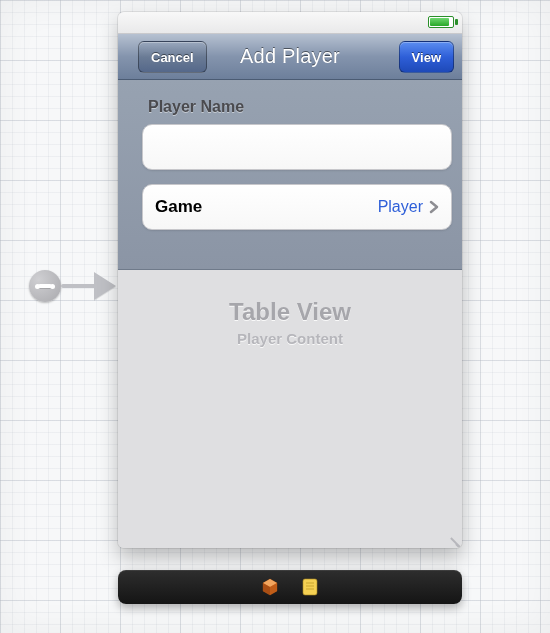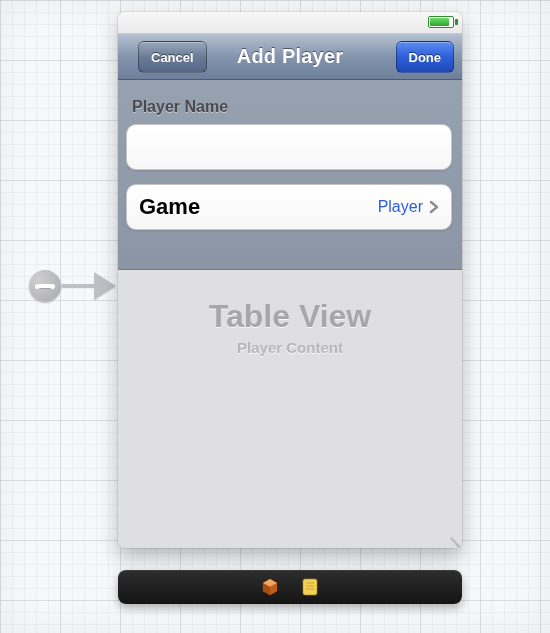--- a/index.html
+++ b/index.html
@@ -69,21 +69,21 @@
   .nav-bar {
     height: 46px;
     background: linear-gradient(#b6c1d1, #8494ad 50%, #6d7f9b);
     border-bottom: 1px solid #4b5b73;
     display: flex; align-items: center; justify-content: center;
     position: relative;
     color: #fff;
     text-shadow: 0 -1px 0 rgba(0,0,0,0.5);
   }
   .nav-title {
-    font-size: 20px; font-weight: 700; letter-spacing: 0.2px;
+    font-size: 20px; font-weight: 400; letter-spacing: 0.2px;
   }
   .bar-btn {
     position: absolute; top: 7px; height: 32px;
     padding: 0 12px;
     border-radius: 6px;
     font-size: 13px; font-weight: 700;
     color: #fff; text-shadow: 0 -1px 0 rgba(0,0,0,0.5);
     display: flex; align-items: center; justify-content: center;
     border: 1px solid rgba(0,0,0,0.35);
     box-shadow: inset 0 1px 0 rgba(255,255,255,0.3);
@@ -93,42 +93,42 @@
   .bar-btn.left { left: 8px;
     background: linear-gradient(#9aa8bd,#6a7b95 50%,#55688a);
   }
   .bar-btn.right { right: 8px;
     background: linear-gradient(#5b8df0,#2e5fd8 50%,#1e49b8);
   }
 
   
   .sections {
     background: linear-gradient(#97a2b1,#8b95a5);
-    padding: 12px 10px 14px 8px;
+    padding: 12px 10px 14px 24px;
     border-bottom: 1px solid #6f7a8a;
   }
   .section-header {
     color: #4a4a4e;
     font-size: 16px; font-weight: 700;
     text-shadow: 0 1px 0 rgba(255,255,255,0.45);
     margin: 6px 6px 8px 6px;
   }
   .cell {
     background: linear-gradient(#ffffff,#f7f7f7);
     border: 1px solid #c7c7cb;
     border-radius: 10px;
     height: 46px;
     display: flex; align-items: center;
     padding: 0 12px;
     box-shadow: 0 1px 2px rgba(0,0,0,0.1);
     margin-bottom: 14px;
   }
   .cell:last-child { margin-bottom: 0; }
   .cell .label {
-    font-size: 22px; font-weight: 700; color: #000;
+    font-size: 17px; font-weight: 700; color: #000;
   }
   .cell .spacer { flex: 1; }
   .cell .detail {
     font-size: 16px; color: #2e5fd8; font-weight: 400;
     margin-right: 6px;
   }
   .cell .chevron svg { display: block; }
   .cell.input input {
     border: none; outline: none; background: transparent;
     width: 100%; height: 100%; font-size: 16px;
@@ -136,21 +136,21 @@
 
   
   .table-placeholder {
     height: calc(100% - 22px - 46px - 190px);
     background: #dfdfe1;
     display: flex; flex-direction: column; align-items: center; justify-content: flex-start;
     padding-top: 28px;
     position: relative;
   }
   .tp-title {
-    color: #a6a6ab; font-size: 32px; font-weight: 700;
+    color: #a6a6ab; font-size: 24px; font-weight: 700;
     text-shadow: 0 1px 0 rgba(255,255,255,0.8);
   }
   .tp-sub {
     color: #b6b6bb; font-size: 15px; font-weight: 600;
     text-shadow: 0 1px 0 rgba(255,255,255,0.8);
     margin-top: 4px;
   }
   .tp-resize {
     position: absolute; right: 0; bottom: 0; width: 16px; height: 16px;
   }
@@ -223,21 +223,21 @@
       <div class="fill"></div>
     </div>
   </div>
 
   <div class="nav-bar">
     <div class="bar-btn left">
       <span>Cancel</span>
     </div>
     <div class="nav-title">Add Player</div>
     <div class="bar-btn right">
-      <span>Done</span>
+      <span>View</span>
     </div>
   </div>
 
   <div class="sections" style="height:190px;">
     <div class="section-header">Player Name</div>
 
     <div class="cell input">
       <input type="text" value="" style="">
     </div>
 

